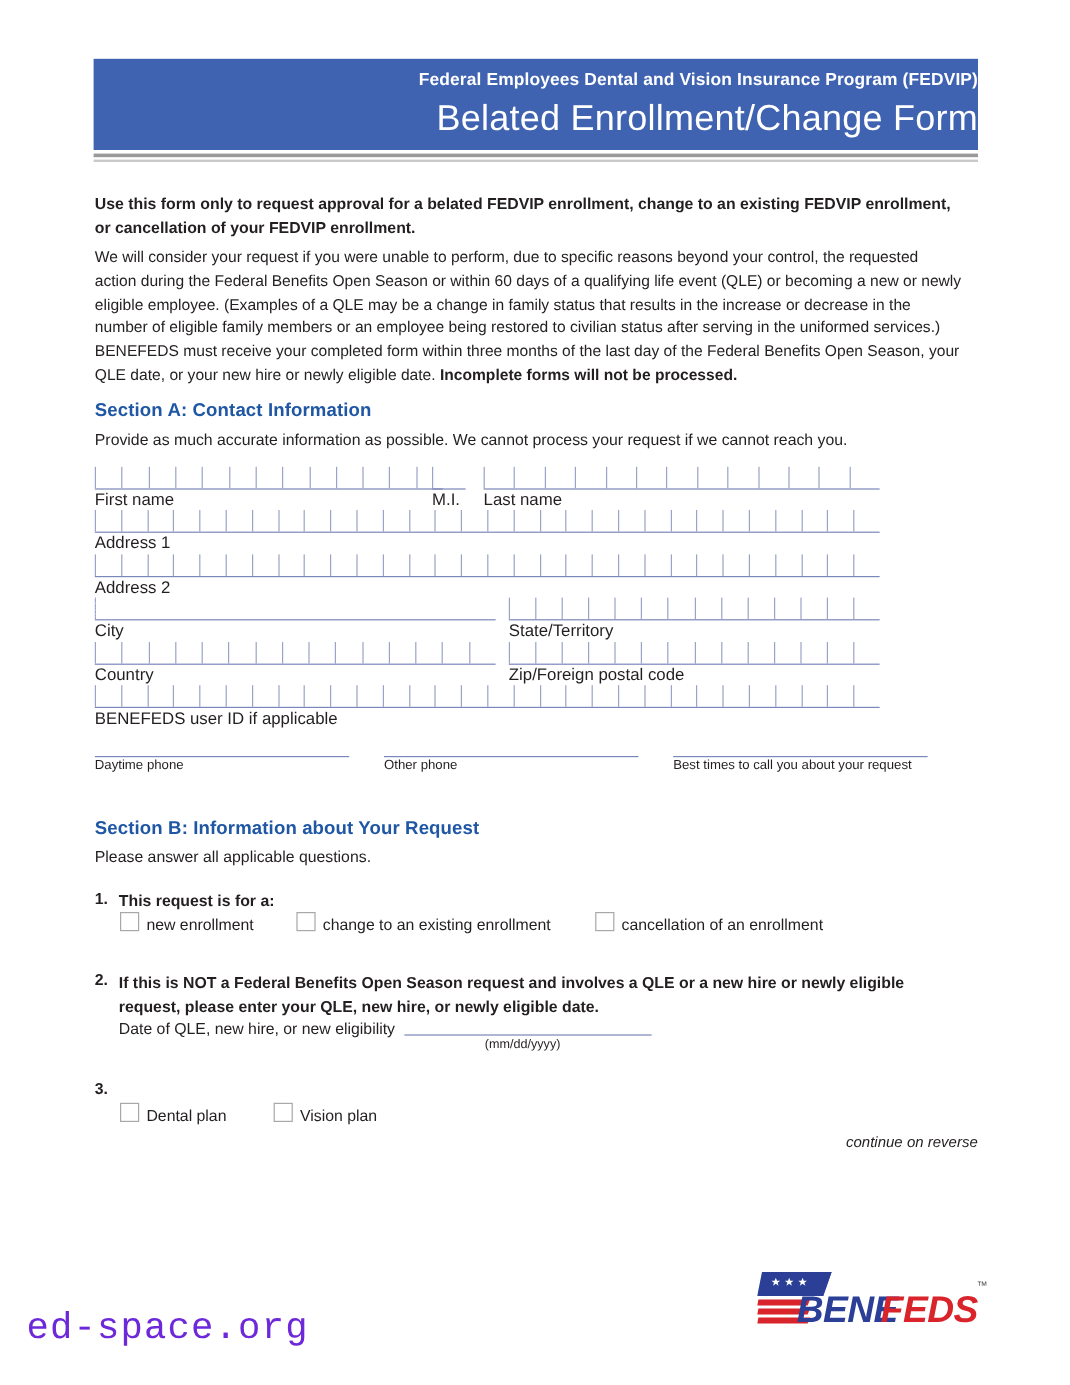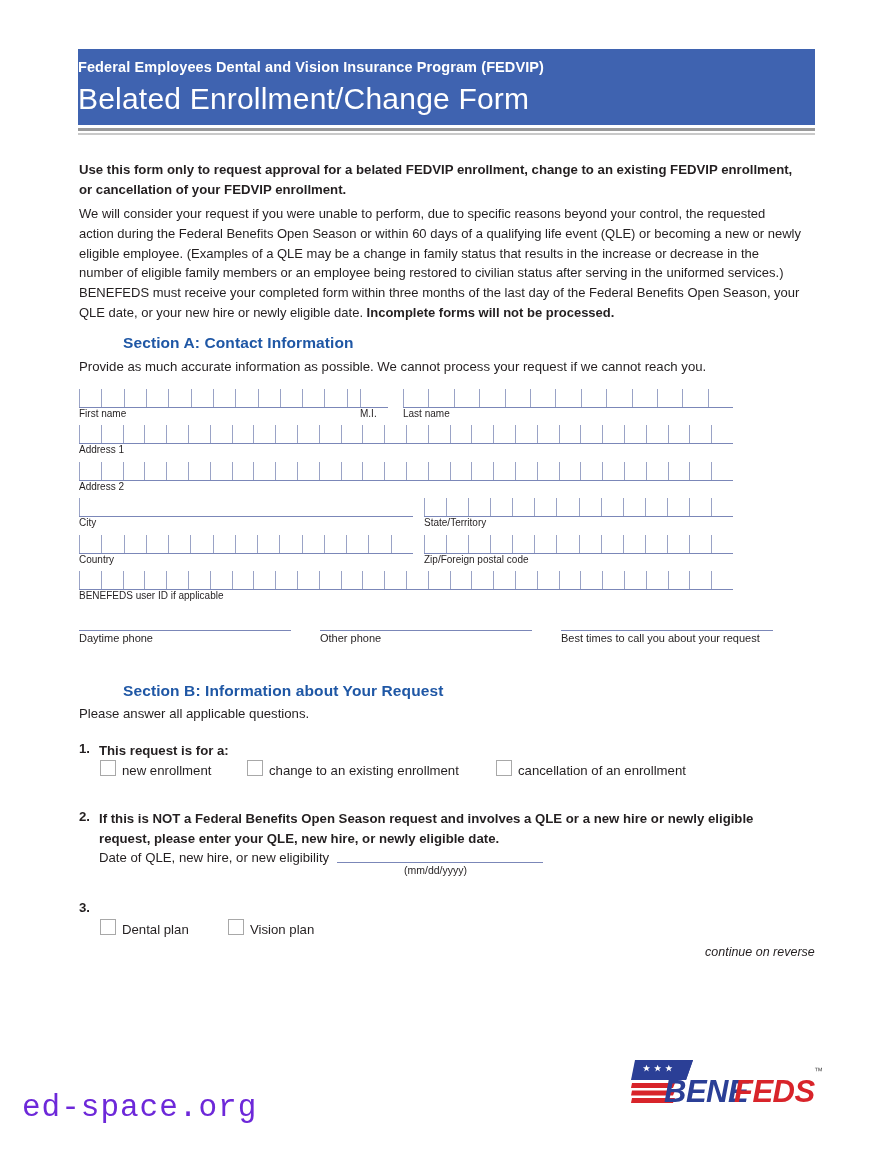--- a/index.html
+++ b/index.html
@@ -24,21 +24,21 @@
   }
 
   
   .header-band {
     position: absolute;
     left: 78px;
     top: 49px;
     width: 737px;
     height: 76px;
     background: #3f63b0;
-    text-align: left;
+    text-align: right;
     box-sizing: border-box;
     padding-top: 11px;
   }
   .header-sub {
     color: #ffffff;
     font-size: 14.5px;
     font-weight: bold;
     letter-spacing: 0.1px;
     line-height: 1.1;
   }
@@ -88,21 +88,20 @@
   }
   .intro-body b { font-weight: bold; }
 
   
   .section-head {
     position: absolute;
     font-size: 15.5px;
     font-weight: bold;
     color: #1f57a5;
     letter-spacing: 0.1px;
-    margin-left: 44px;
   }
   .section-sub {
     position: absolute;
     font-size: 13.2px;
     color: #231f20;
   }
 
   
   .comb {
     position: absolute;
@@ -115,21 +114,21 @@
     box-sizing: border-box;
     height: 100%;
     flex: 1 1 auto;
   }
   .comb .cell:first-child { border-left: 1px solid #9aa3c6; }
   .comb .cap {
     position: absolute;
     left: 0;
     top: 100%;
     margin-top: 1px;
-    font-size: 10px;
+    font-size: 14px;
     color: #231f20;
     white-space: nowrap;
   }
 
   
   .uline {
     position: absolute;
     border-bottom: 1.2px solid #7b87b8;
     height: 0;
   }

